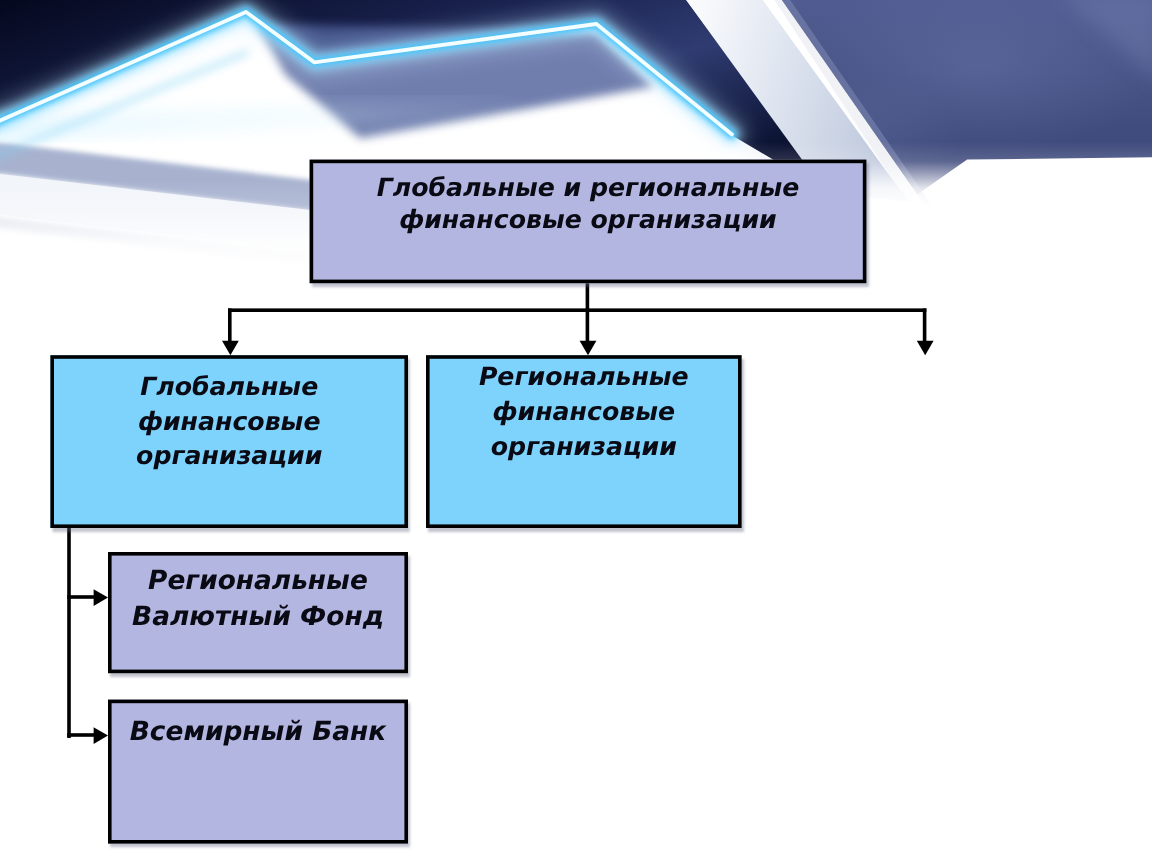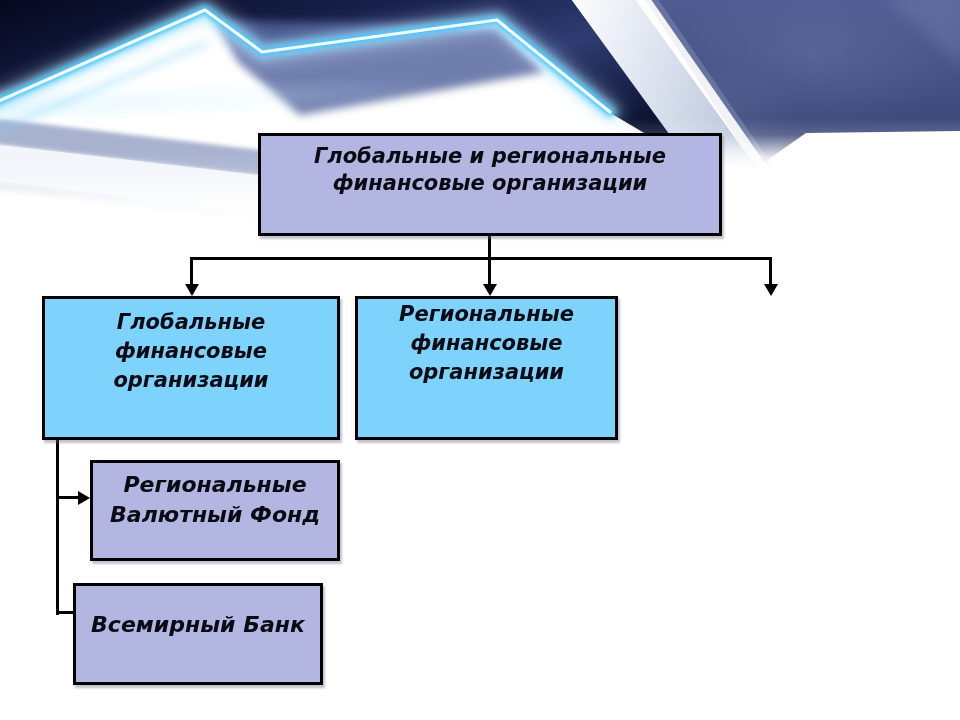--- a/index.html
+++ b/index.html
@@ -16,21 +16,21 @@
     box-shadow:2px 3px 2px rgba(100,105,130,.40);
   }
   .fill-primary{background:#b3b6e0;}
   .fill-light{background:#7dd3fc;}
   .label{white-space:pre-line;display:block;font-style:italic;}
   #n-root    {left:258px;top:133px;width:464px;height:103px;font-size:21px;line-height:27px;padding-top:7px;}
   #n-global  {left:42px; top:296px;width:298px;height:144px;font-size:21px;line-height:29px;padding-top:9px;}
   #n-regional{left:355px;top:296px;width:263px;height:144px;font-size:21px;line-height:29px;padding-top:1px;}
   #n-clubs   {left:637px;top:296px;width:265px;height:144px;font-size:21px;line-height:29px;padding-top:9px;}
   #n-imf     {left:90px; top:460px;width:250px;height:101px;font-size:22px;line-height:30px;padding-top:7px;}
-  #n-wb      {left:73px; top:583px;width:250px;height:102px;font-size:22px;line-height:30px;padding-top:24px;}
+  #n-wb      {left:90px; top:583px;width:250px;height:120px;font-size:22px;line-height:30px;padding-top:10px;}
   
   .line{position:absolute;background:#000;z-index:1;}
   .arr{position:absolute;width:0;height:0;z-index:1;}
   .arr-down{border-left:7px solid transparent;border-right:7px solid transparent;border-top:12px solid #000;}
   .arr-right{border-top:7px solid transparent;border-bottom:7px solid transparent;border-left:12px solid #000;}
   #c-root-drop {left:488px;top:236px;width:3px;height:24px;}
   #c-hbar      {left:190px;top:257px;width:582px;height:3px;}
   #c-v-left    {left:190px;top:257px;width:3px;height:28px;}
   #c-v-mid     {left:488px;top:257px;width:3px;height:28px;}
   #c-v-right   {left:769px;top:257px;width:3px;height:28px;}

